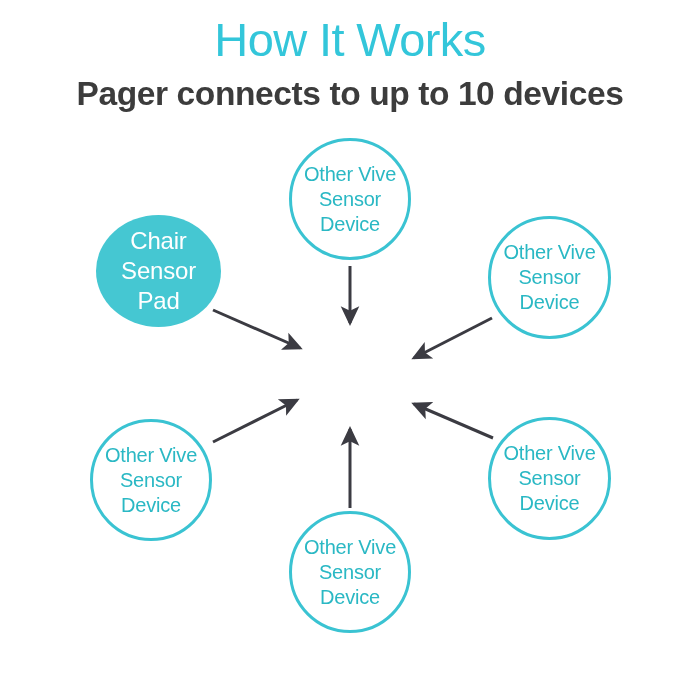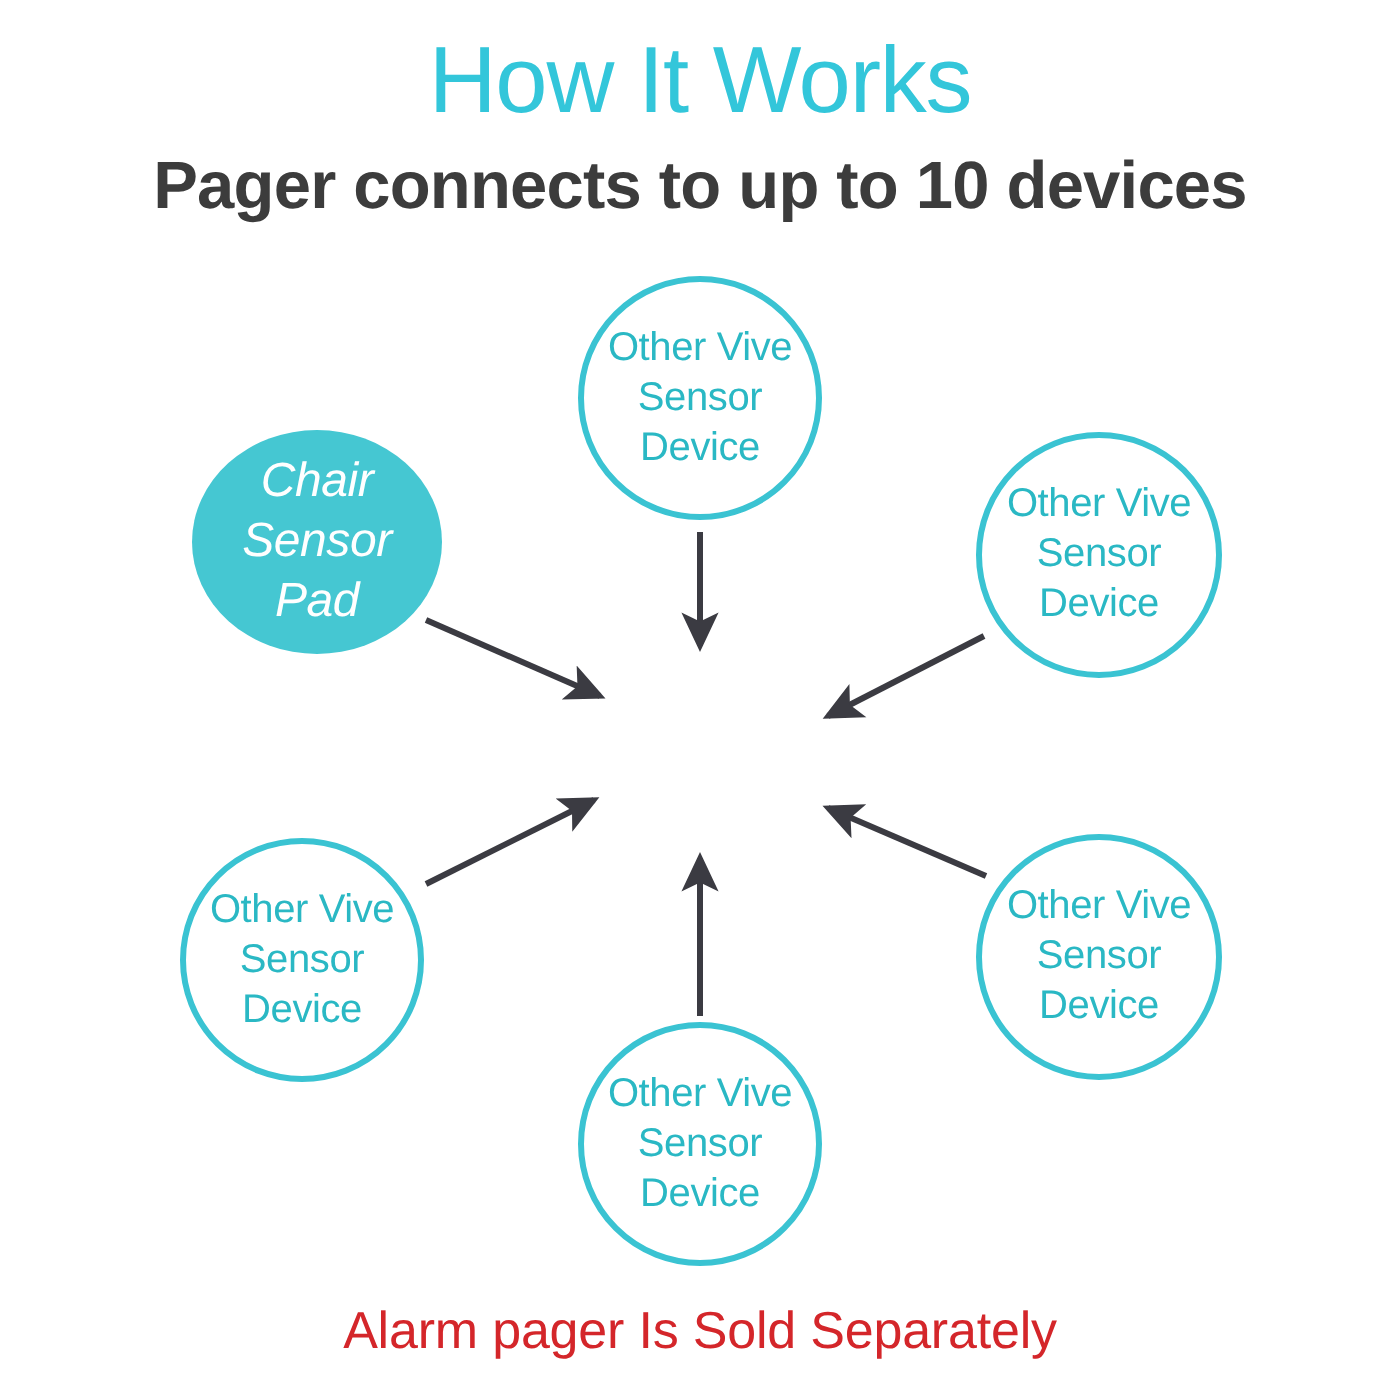--- a/index.html
+++ b/index.html
@@ -112,21 +112,20 @@
 
   .node.sat .node-label {
     font-size: 20px;
     line-height: 25px;
     letter-spacing: -0.2px;
   }
   .node.pad .node-label {
     font-size: 24px;
     line-height: 30px;
     letter-spacing: -0.2px;
-    font-style: italic;
   }
   .node.hub .node-label {
     font-size: 25px;
     line-height: 30px;
     letter-spacing: 0px;
   }
 </style>
 </head>
 <body>
 
@@ -185,15 +184,14 @@
     </div>
 
     <div class="node filled pad" style="left:96px; top:215px; width:125px; height:112px;">
       <span class="node-label">Chair
 Sensor
 Pad</span>
     </div>
 
   </div>
 
-  <div class="footer-note">Alarm pager Is Sold Separately</div>
 
 </div>
 
 </body></html>

